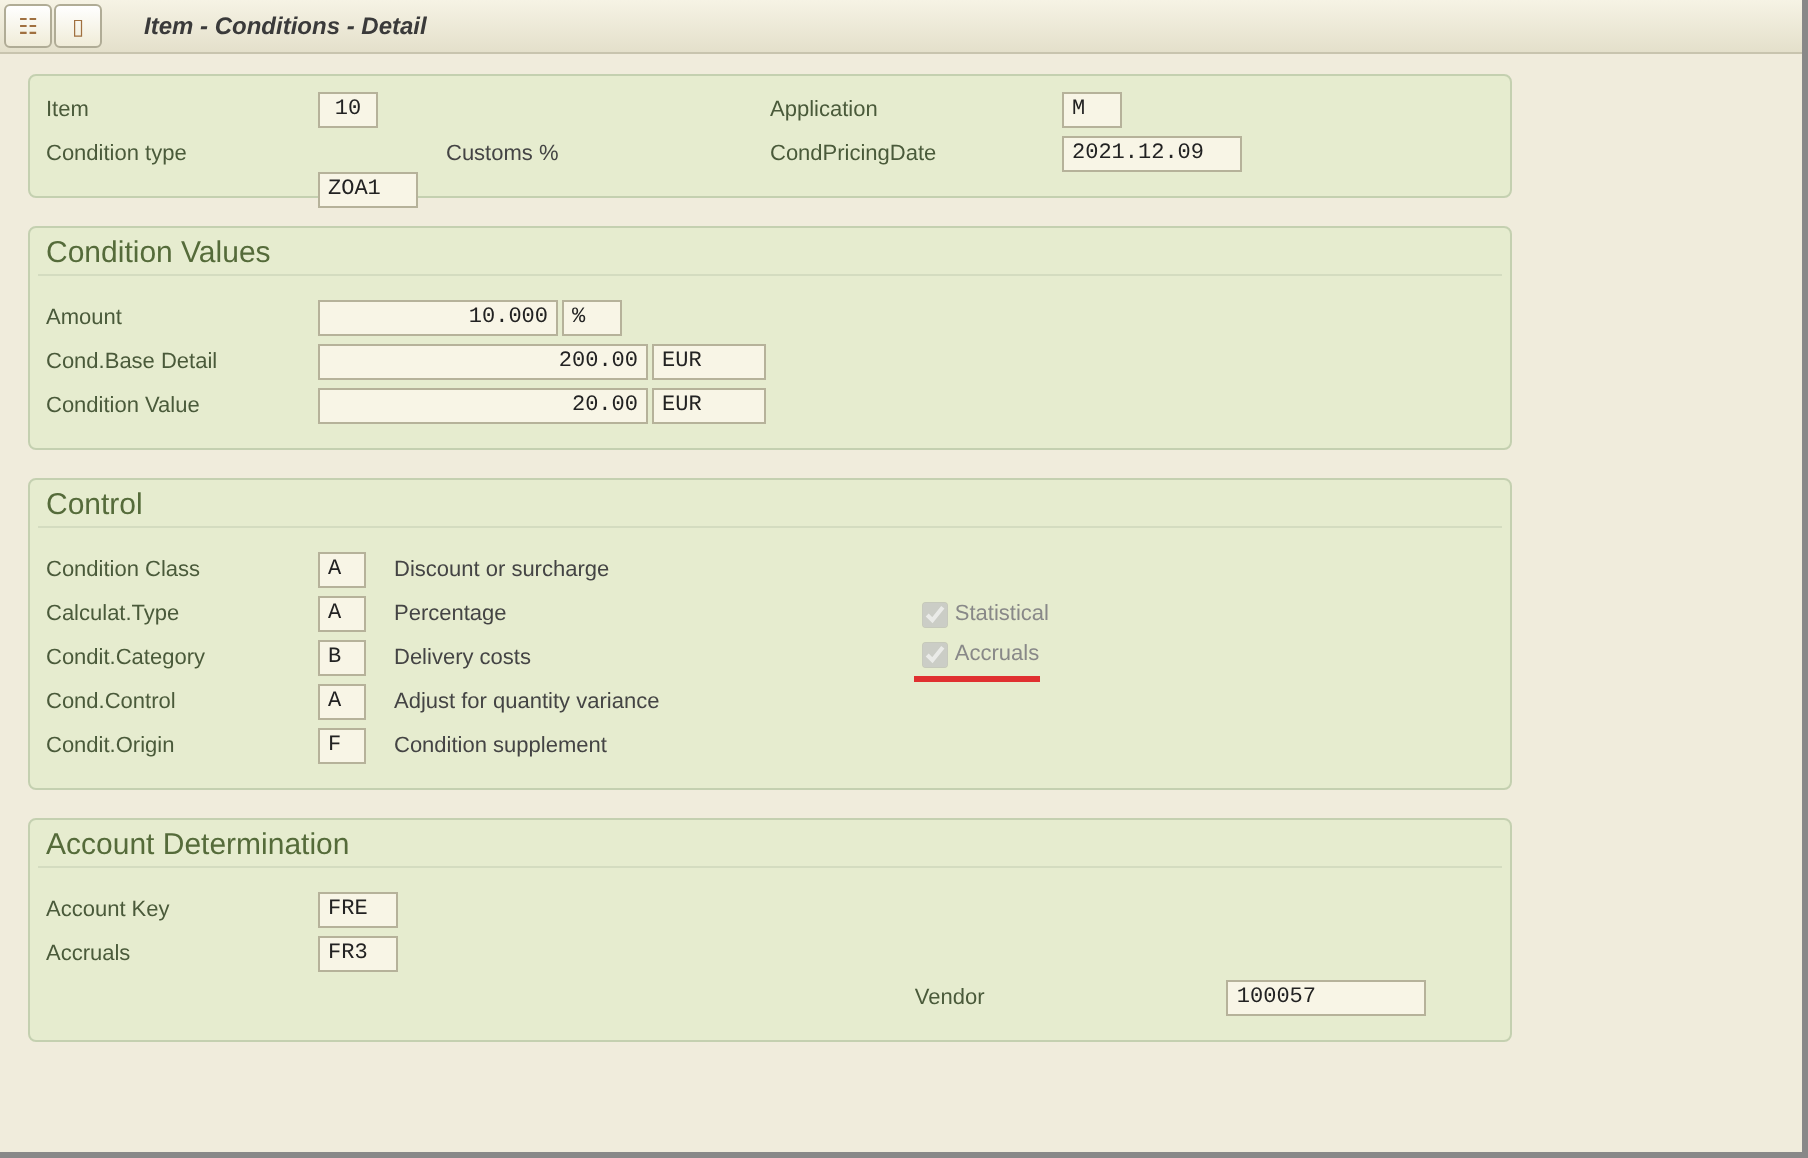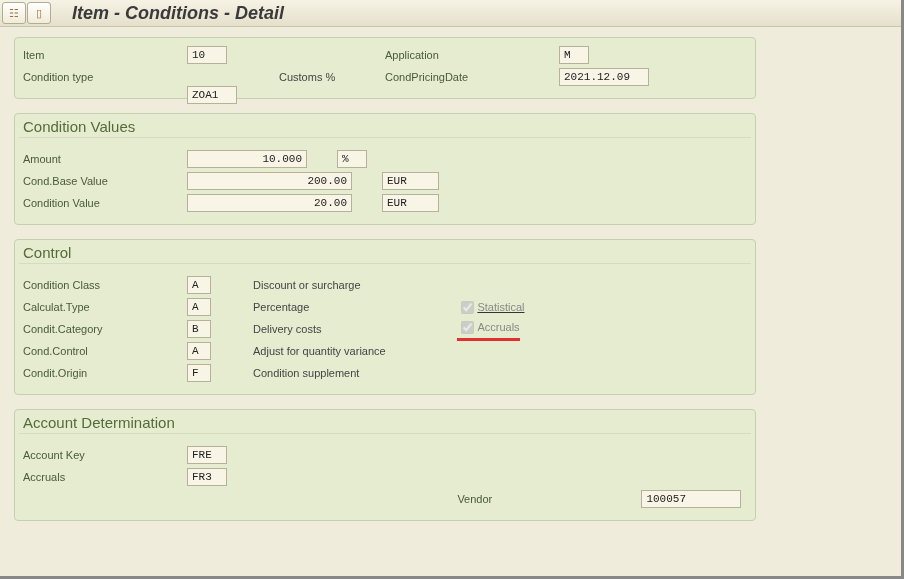--- a/index.html
+++ b/index.html
@@ -32,21 +32,21 @@
     height: 20px;
     border: 1px solid #b0ac96;
     border-radius: 3px;
     background: linear-gradient(#ffffff,#f0ecd8);
     margin-right: 1px;
     display:flex; align-items:center; justify-content:center;
     font-size:11px;
     color:#a07040;
   }
   .titlebar .title-text {
-    font-size: 18px;
+    font-size: 12px;
     font-weight: bold;
     font-style: italic;
     color: #3a3a3a;
     margin-left: 20px;
   }
   .content-scroll {
     position:absolute;
     top:27px; left:4px; right:6px; bottom:6px;
     overflow:auto;
   }
@@ -81,38 +81,37 @@
     display:flex;
   }
   .header-col {
     flex: 0 0 50%;
   }
 
   .row {
     display:flex;
     align-items:center;
     height: 22px;
-    gap: 28px;
   }
   .label {
     width: 130px;
     color: #4a5a3a;
     padding-right: 6px;
   }
   .sap-input {
     background: #f8f5e6;
     border: 1px solid #b6b29a;
     height: 18px;
     padding: 0 4px;
     font-family: "Lucida Console", "Courier New", monospace;
     font-size: 11px;
     color: #222;
     box-sizing: border-box;
   }
-  .w-item { width: 40px; text-align:left; }
+  .w-item { width: 30px; text-align:center; }
   .w-condtype { width: 50px; margin-top: 36px; }
   .w-app { width: 30px; }
   .w-date { width: 90px; text-align: left; }
   .w-amount { width: 120px; text-align:right; }
   .w-unit   { width: 30px; text-align:left; }
   .w-base   { width: 165px; text-align:right; }
   .w-curr   { width: 57px; }
   .w-code   { width: 24px; text-align:left; }
   .w-key    { width: 40px; }
   .w-vendor { width: 100px; }
@@ -188,21 +187,21 @@
     <div class="group">
       <div class="group-title">Condition Values</div>
       <div class="group-hr"></div>
       <div class="group-inner">
         <div class="row">
           <span class="label">Amount</span>
           <input class="sap-input w-amount" value="10.000" style="">
           <input class="sap-input w-unit" style="margin-left: 2px;" value="%">
         </div>
         <div class="row">
-          <span class="label">Cond.Base Value</span>
+          <span class="label">Cond.Base Detail</span>
           <input class="sap-input w-base" value="200.00" style="">
           <input class="sap-input w-curr" style="margin-left: 2px;" value="EUR">
         </div>
         <div class="row">
           <span class="label">Condition Value</span>
           <input class="sap-input w-base" value="20.00" style="">
           <input class="sap-input w-curr" style="margin-left: 2px;" value="EUR">
         </div>
       </div>
     </div>
@@ -232,21 +231,21 @@
               <span class="label">Cond.Control</span>
               <input class="sap-input w-code" value="A" style="">
               <span class="static-text">Adjust for quantity variance</span>
             </div>
             <div class="row">
               <span class="label">Condit.Origin</span>
               <input class="sap-input w-code" value="F" style="">
               <span class="static-text">Condition supplement</span>
             </div>
           </div>
-          <div class="header-col" style="flex:0 0 40%;text-decoration:underline;">
+          <div class="header-col" style="flex:0 0 40%;">
             <div class="row"></div>
             <div class="row">
               <label class="chk">
                 <input type="checkbox" checked="" disabled="" style="">
                 <span>Statistical</span>
               </label>
             </div>
             <div class="row">
               <span class="underline-red">
                 <label class="chk">

